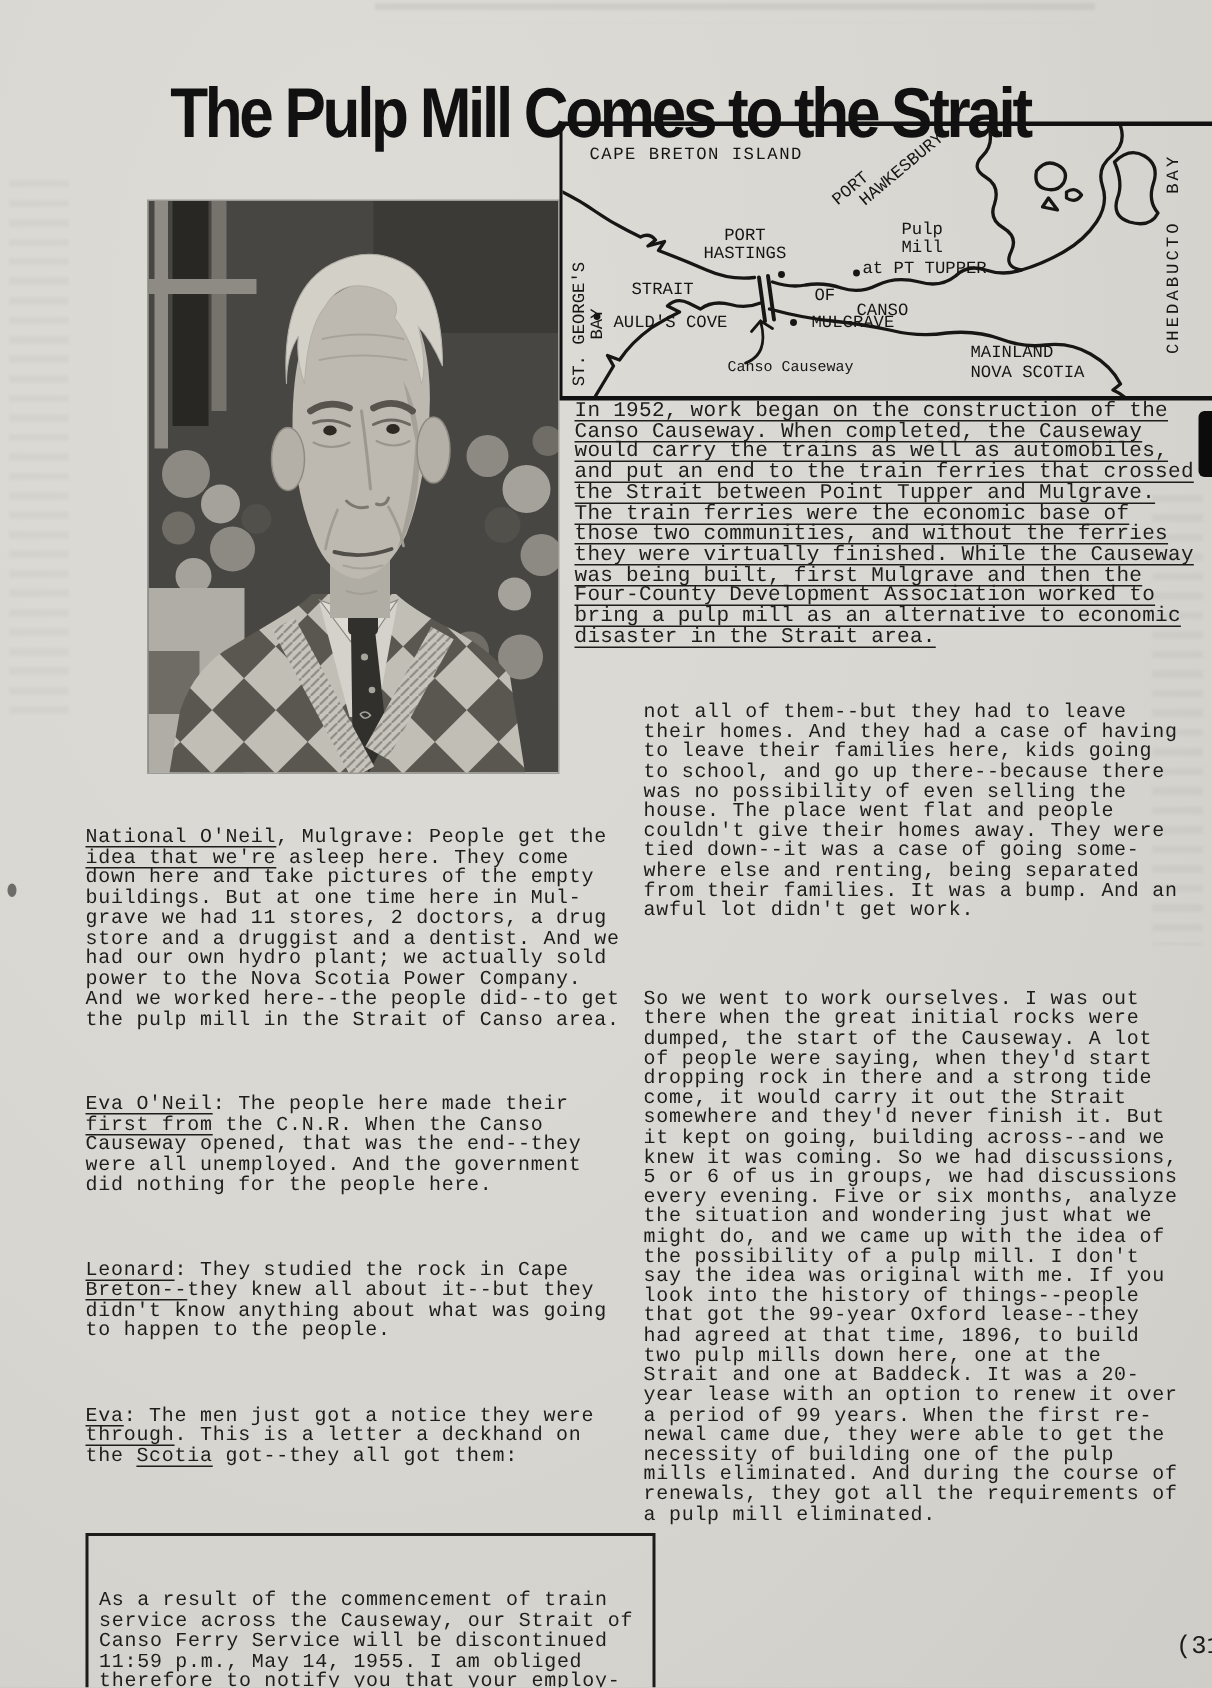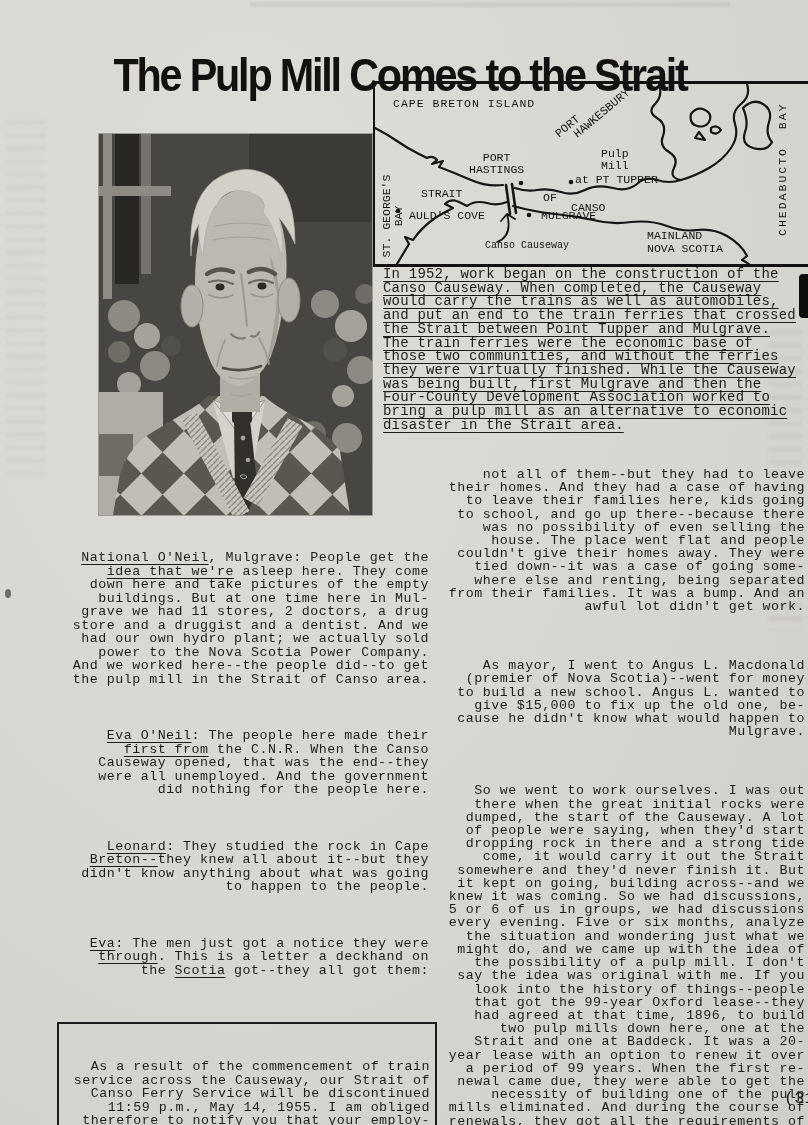--- a/index.html
+++ b/index.html
@@ -10,21 +10,21 @@
         font-family:"Liberation Mono","DejaVu Sans Mono",monospace;
         color:#1d1c1a;}
   
   .title{position:absolute;left:70px;top:16px;width:660px;text-align:center;
          font-family:"Liberation Sans","DejaVu Sans",sans-serif;
          font-weight:bold;font-size:47px;letter-spacing:-2.5px;color:#111;
          transform:scaleX(.88);transform-origin:50% 0;white-space:nowrap;}
   
   .tw{white-space:pre;font-size:13.3px;letter-spacing:.5px;color:#1e1d1b;}
   .col{position:absolute;}
-  .col p{margin:0 0 13px 0;line-height:13.5px;text-align:right;}
+  .col p{margin:0 0 13px 0;line-height:13.5px;}
   .col.right p{line-height:13.2px;margin-bottom:16px;}
   u{text-decoration:underline;text-decoration-thickness:1.3px;text-underline-offset:2.5px;}
   .underline-all{text-decoration:underline;text-decoration-thickness:1.2px;text-underline-offset:3px;}
   .intro{position:absolute;left:383px;top:268px;width:422px;
          font-size:14px;letter-spacing:.2px;line-height:13.7px;}
   .letter-box{border:2.5px solid #1d1c1a;padding:6px 5px 11px 7px;width:364px;
               margin:2px 0 14px 0;}
   .letter-box p{margin:0;}
   .pageno{position:absolute;left:784px;top:1089px;font-size:17px;white-space:pre;}
   
@@ -263,26 +263,20 @@
 their homes. And they had a case of having
 to leave their families here, kids going
 to school, and go up there--because there
 was no possibility of even selling the
 house. The place went flat and people
 couldn't give their homes away. They were
 tied down--it was a case of going some-
 where else and renting, being separated
 from their families. It was a bump. And an
 awful lot didn't get work.</p>
-    <p>As mayor, I went to Angus L. Macdonald
-(premier of Nova Scotia)--went for money
-to build a new school. Angus L. wanted to
-give $15,000 to fix up the old one, be-
-cause he didn't know what would happen to
-Mulgrave.</p>
     <p>So we went to work ourselves. I was out
 there when the great initial rocks were
 dumped, the start of the Causeway. A lot
 of people were saying, when they'd start
 dropping rock in there and a strong tide
 come, it would carry it out the Strait
 somewhere and they'd never finish it. But
 it kept on going, building across--and we
 knew it was coming. So we had discussions,
 5 or 6 of us in groups, we had discussions

